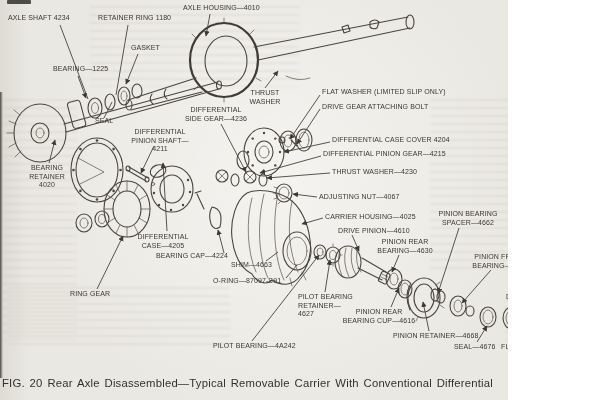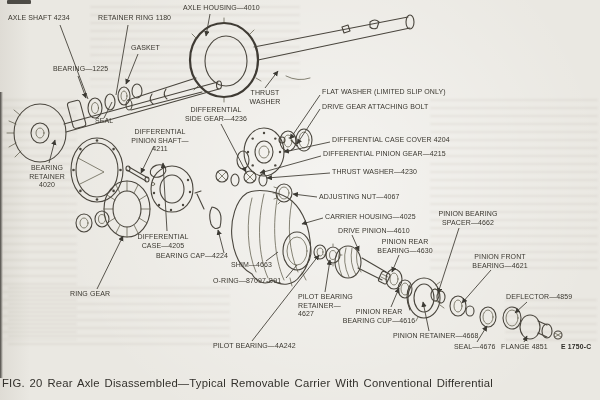--- a/index.html
+++ b/index.html
@@ -1,17 +1,17 @@
 <!DOCTYPE html>
 <html><head>
 <meta charset="utf-8">
 <style>
   html,body{margin:0;padding:0;}
   #stage{
-    position:relative;width:600px;height:400px;overflow:hidden;
+    position:relative;width:508px;height:400px;overflow:hidden;
     background:#eae8e2;
     background-image:linear-gradient(to right, rgba(120,110,95,.10), rgba(0,0,0,0) 30px),
                      radial-gradient(circle at 55% 45%, rgba(255,255,255,.5), rgba(0,0,0,0) 70%);
     font-family:"Liberation Sans",sans-serif;
   }
   .part-label{
     position:absolute;
     font-family:"Liberation Sans",sans-serif;
     font-size:7px;line-height:8.5px;letter-spacing:.1px;
     color:#3a372f;white-space:pre-line;

